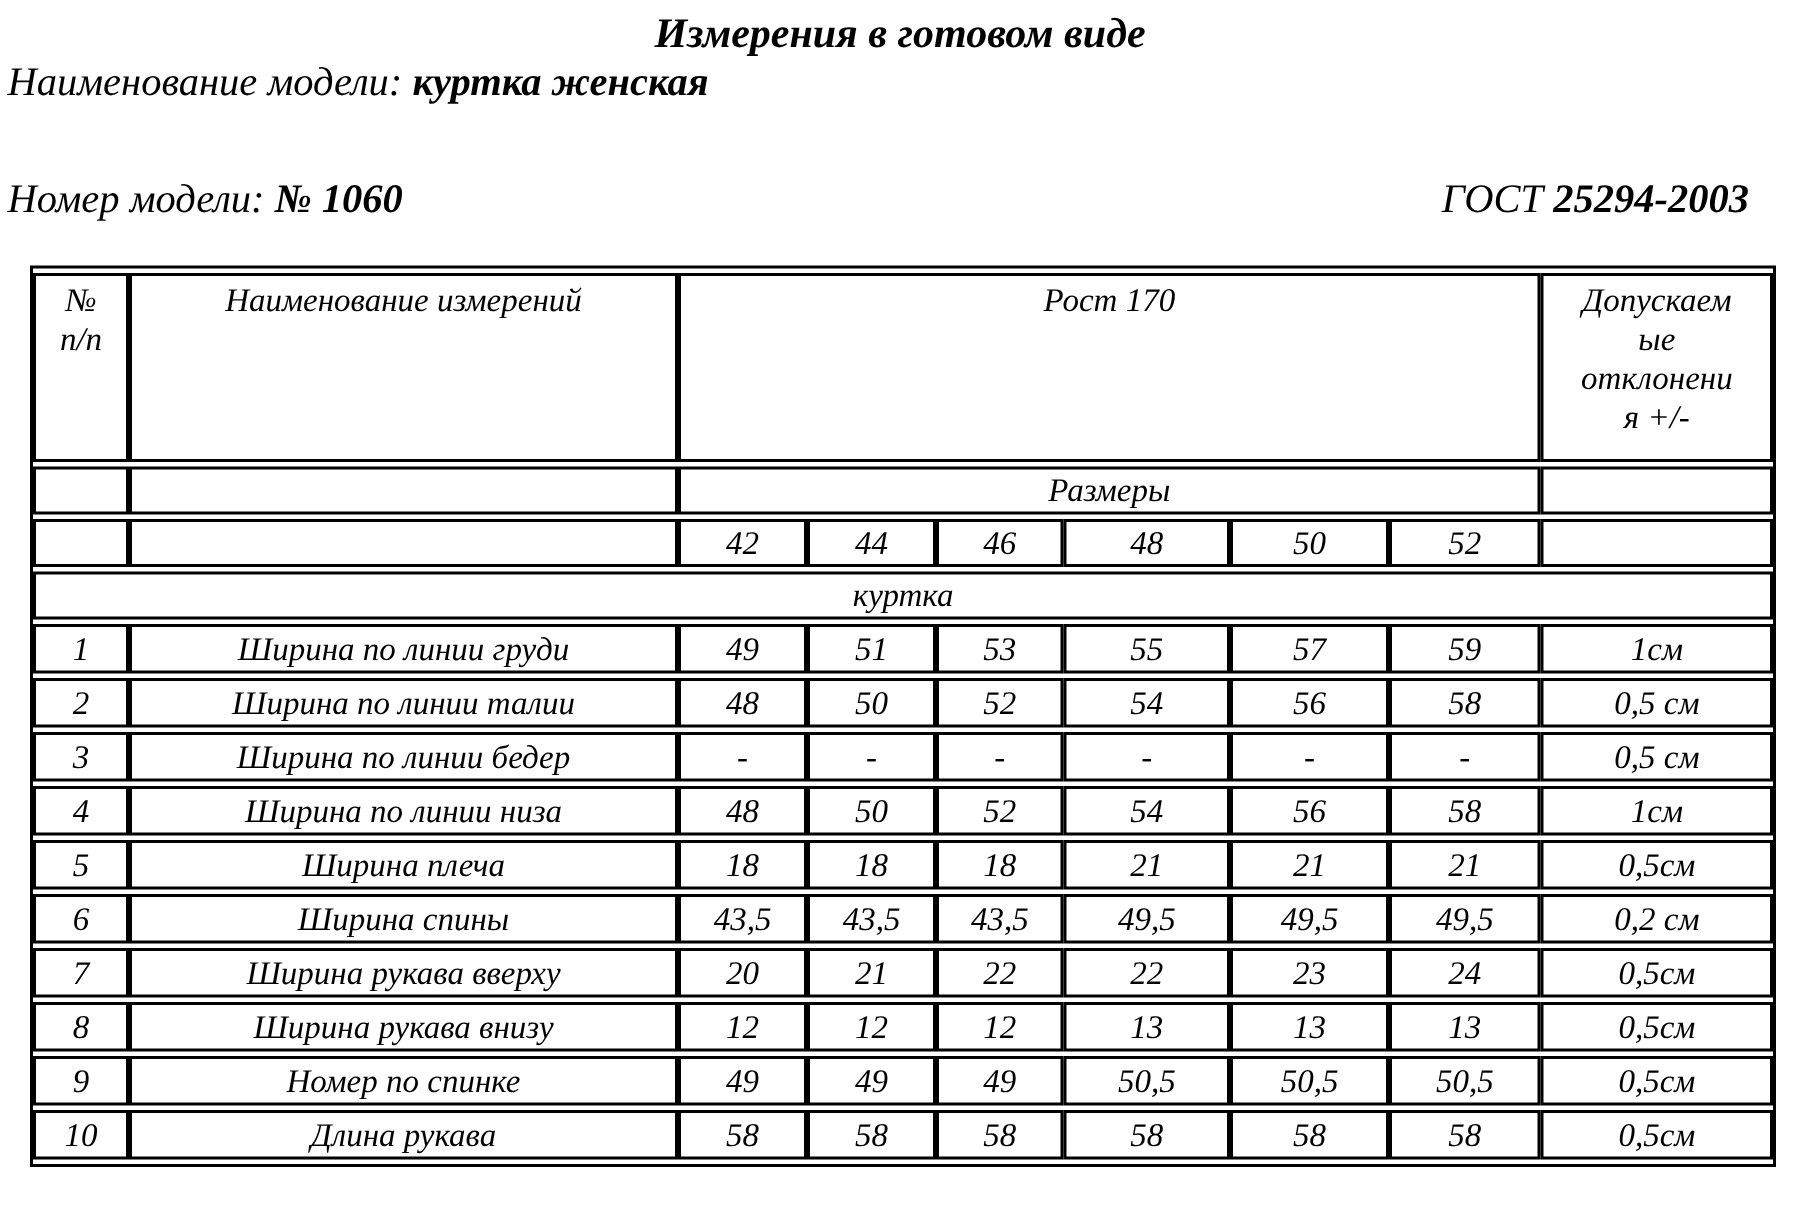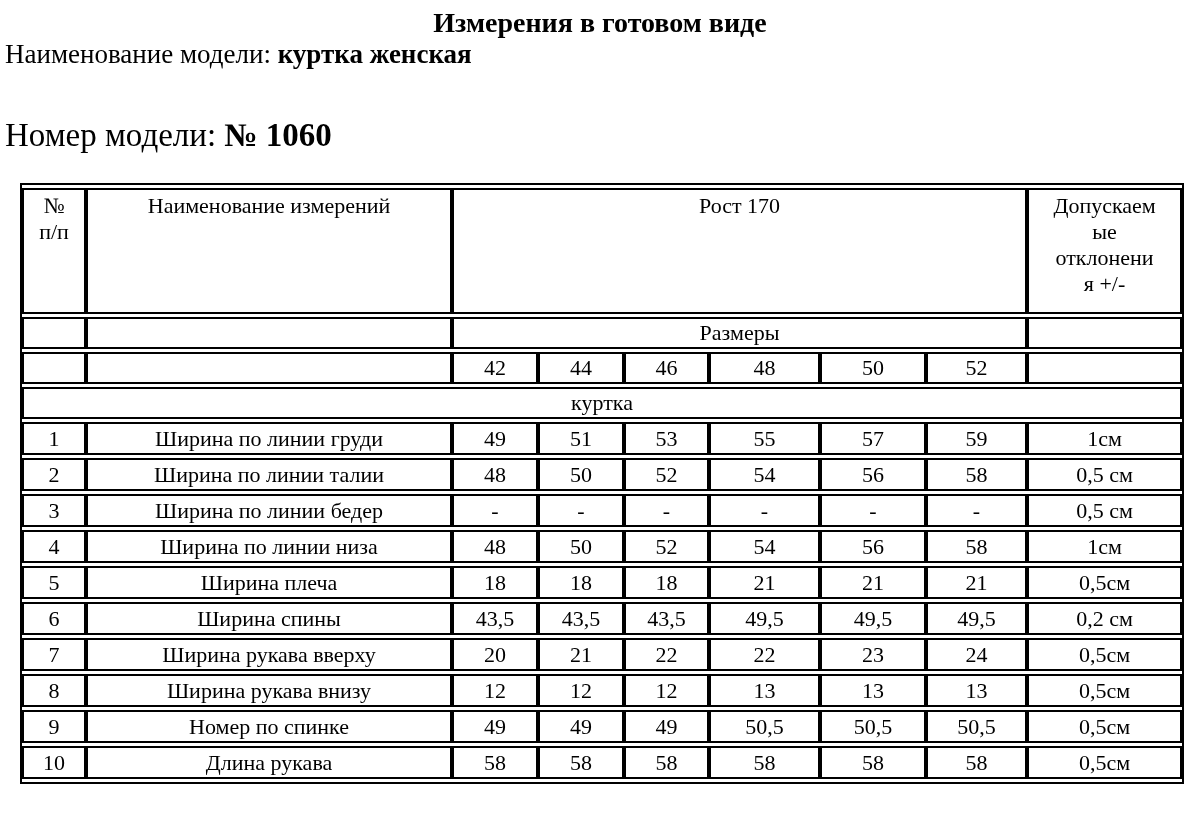--- a/index.html
+++ b/index.html
@@ -3,38 +3,38 @@
 <meta charset="utf-8">
 <style>
   html, body {
     margin: 0; padding: 0;
     width: 1200px; height: 820px;
     background: #ffffff;
     color: #000000;
     font-family: "Liberation Serif", "DejaVu Serif", serif;
     overflow: hidden;
   }
-  .doc { width: 1200px; height: 820px; position: relative; }
+  .doc { width: 1200px; height: 820px; position: relative; font-style: italic; }
 
   .title {
     text-align: center;
     font-weight: bold;
     font-size: 28px;
     padding-top: 7px;
     letter-spacing: 0px;
   }
   .line-model {
     margin-left: 5px;
     font-size: 27px;
   }
   .line-number {
     margin-top: 47px;
     margin-left: 5px;
     margin-right: 34px;
-    font-size: 33px;
+    font-size: 27px;
     display: flex;
     justify-content: space-between;
     align-items: baseline;
   }
   .b { font-weight: bold; }
 
   table.meas {
     margin-top: 29px;
     margin-left: 20px;
     width: 1160px;
@@ -69,20 +69,21 @@
 <body>
 
 <div class="doc">
 
   <div class="title">Измерения в готовом виде</div>
 
   <div class="line-model"><span>Наименование модели: </span><span class="b">куртка женская</span></div>
 
   <div class="line-number">
     <span><span>Номер модели: </span><span class="b">№ 1060</span></span>
+    <span><span>ГОСТ </span><span class="b">25294-2003</span></span>
   </div>
 
   <table class="meas">
     <colgroup>
       <col style="width:64px">
         <col style="width:366px">
       <col style="width:86px">
         <col style="width:86px">
         <col style="width:85px">
       <col style="width:111px">

